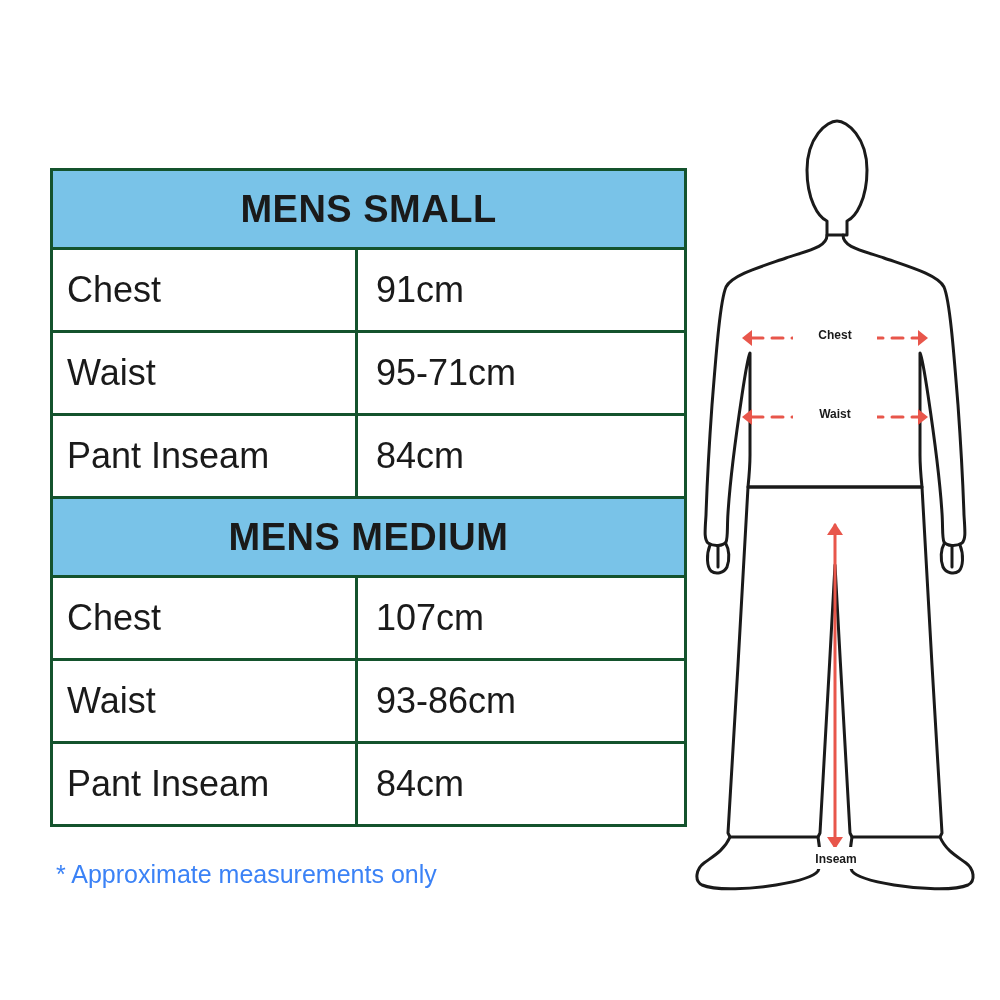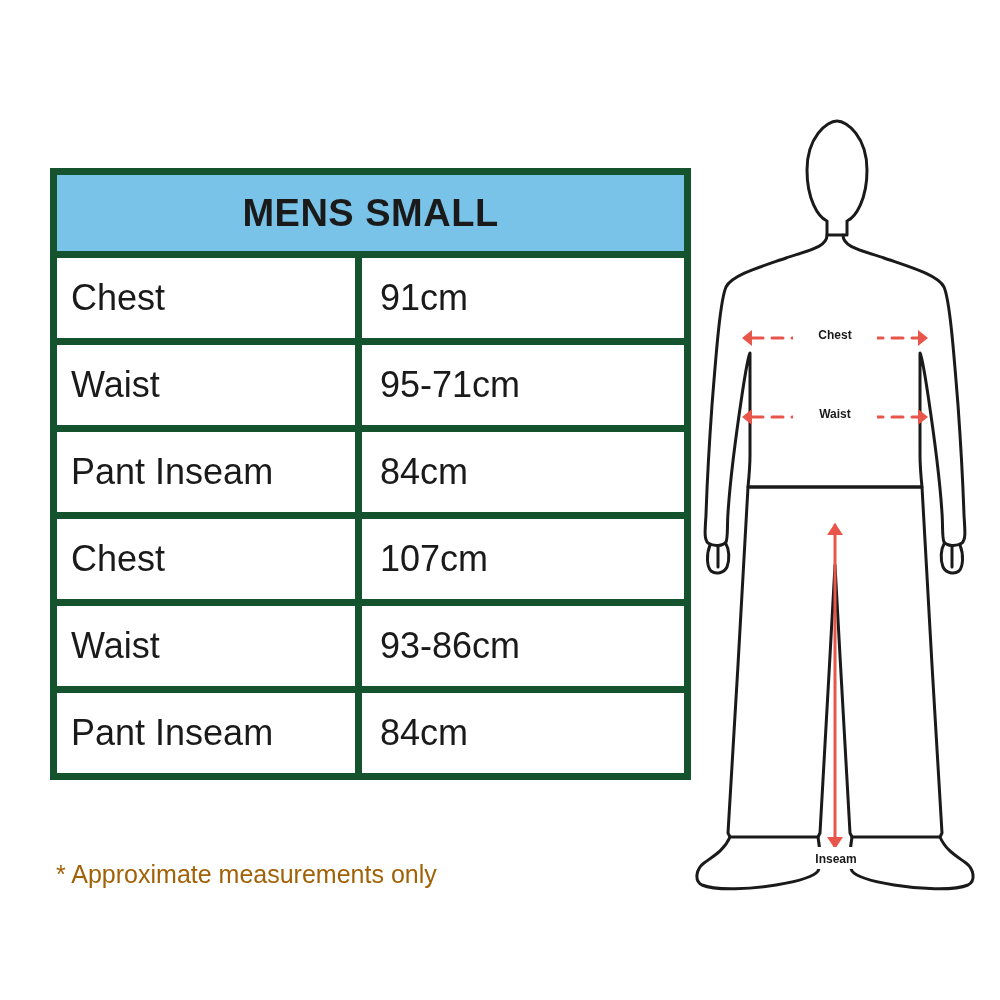--- a/index.html
+++ b/index.html
@@ -23,21 +23,21 @@
   
   .size-table {
     position: absolute;
     left: 50px;
     top: 168px;
     width: 634px;
     border-collapse: collapse;
     table-layout: fixed;
   }
   .size-table td {
-    border: 7px solid #14532d;
+    border: 3px solid #14532d;
     padding: 0;
     height: 80px;
     vertical-align: middle;
   }
   .size-table .header-cell {
     background: #79c3e8;
     text-align: center;
     font-size: 38px;
     font-weight: bold;
     letter-spacing: 0.5px;
@@ -55,21 +55,21 @@
     margin-left: 47px;
   }
   .col-label { width: 305px; }
   .col-value { width: 329px; }
 
   .footnote {
     position: absolute;
     left: 56px;
     top: 860px;
     font-size: 25px;
-    color: #a16207;
+    color: #3b82f6;
     white-space: nowrap;
   }
 
   
   .figure {
     position: absolute;
     left: 690px;
     top: 95px;
     width: 290px;
     height: 810px;
@@ -103,20 +103,23 @@
       </tr>
       <tr>
         <td class="label-cell">Waist</td>
         <td class="value-cell">95-71cm</td>
       </tr>
       <tr>
         <td class="label-cell">Pant Inseam</td>
         <td class="value-cell">84cm</td>
       </tr>
 
+      <tr>
+        <td class="header-cell" colspan="2">MENS MEDIUM</td>
+      </tr>
       <tr>
         <td class="label-cell">Chest</td>
         <td class="value-cell">107cm</td>
       </tr>
       <tr>
         <td class="label-cell">Waist</td>
         <td class="value-cell">93-86cm</td>
       </tr>
       <tr>
         <td class="label-cell">Pant Inseam</td>

